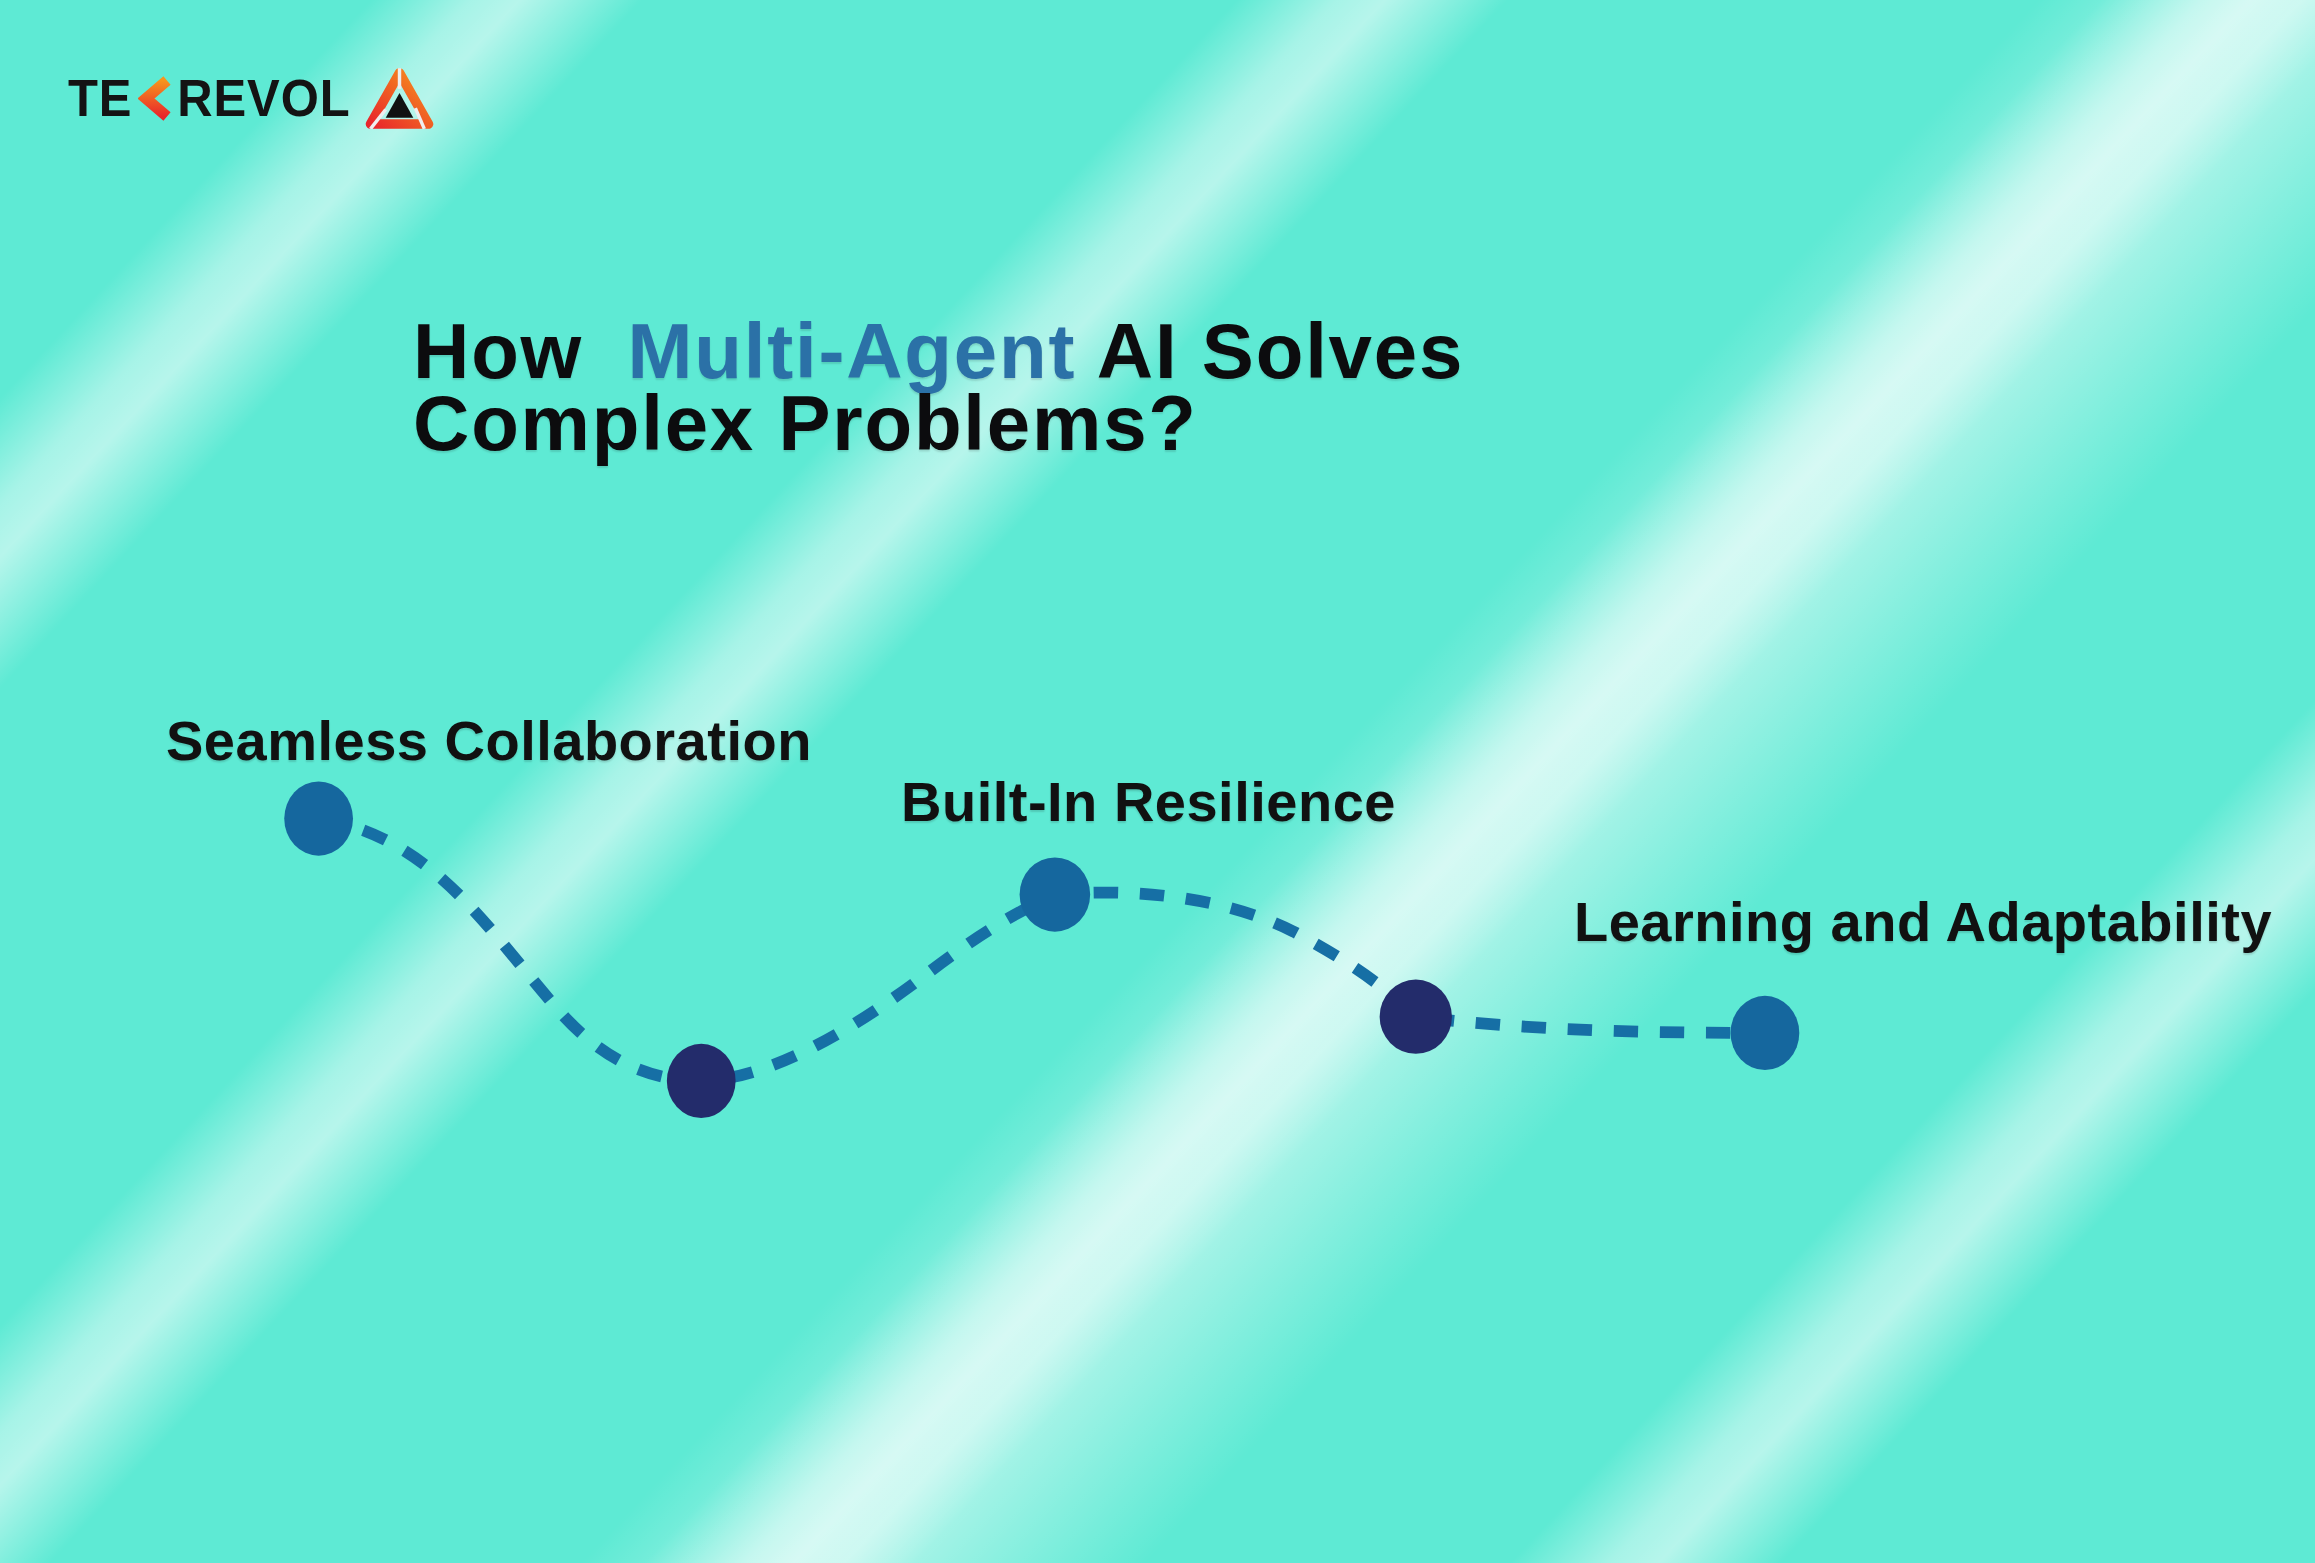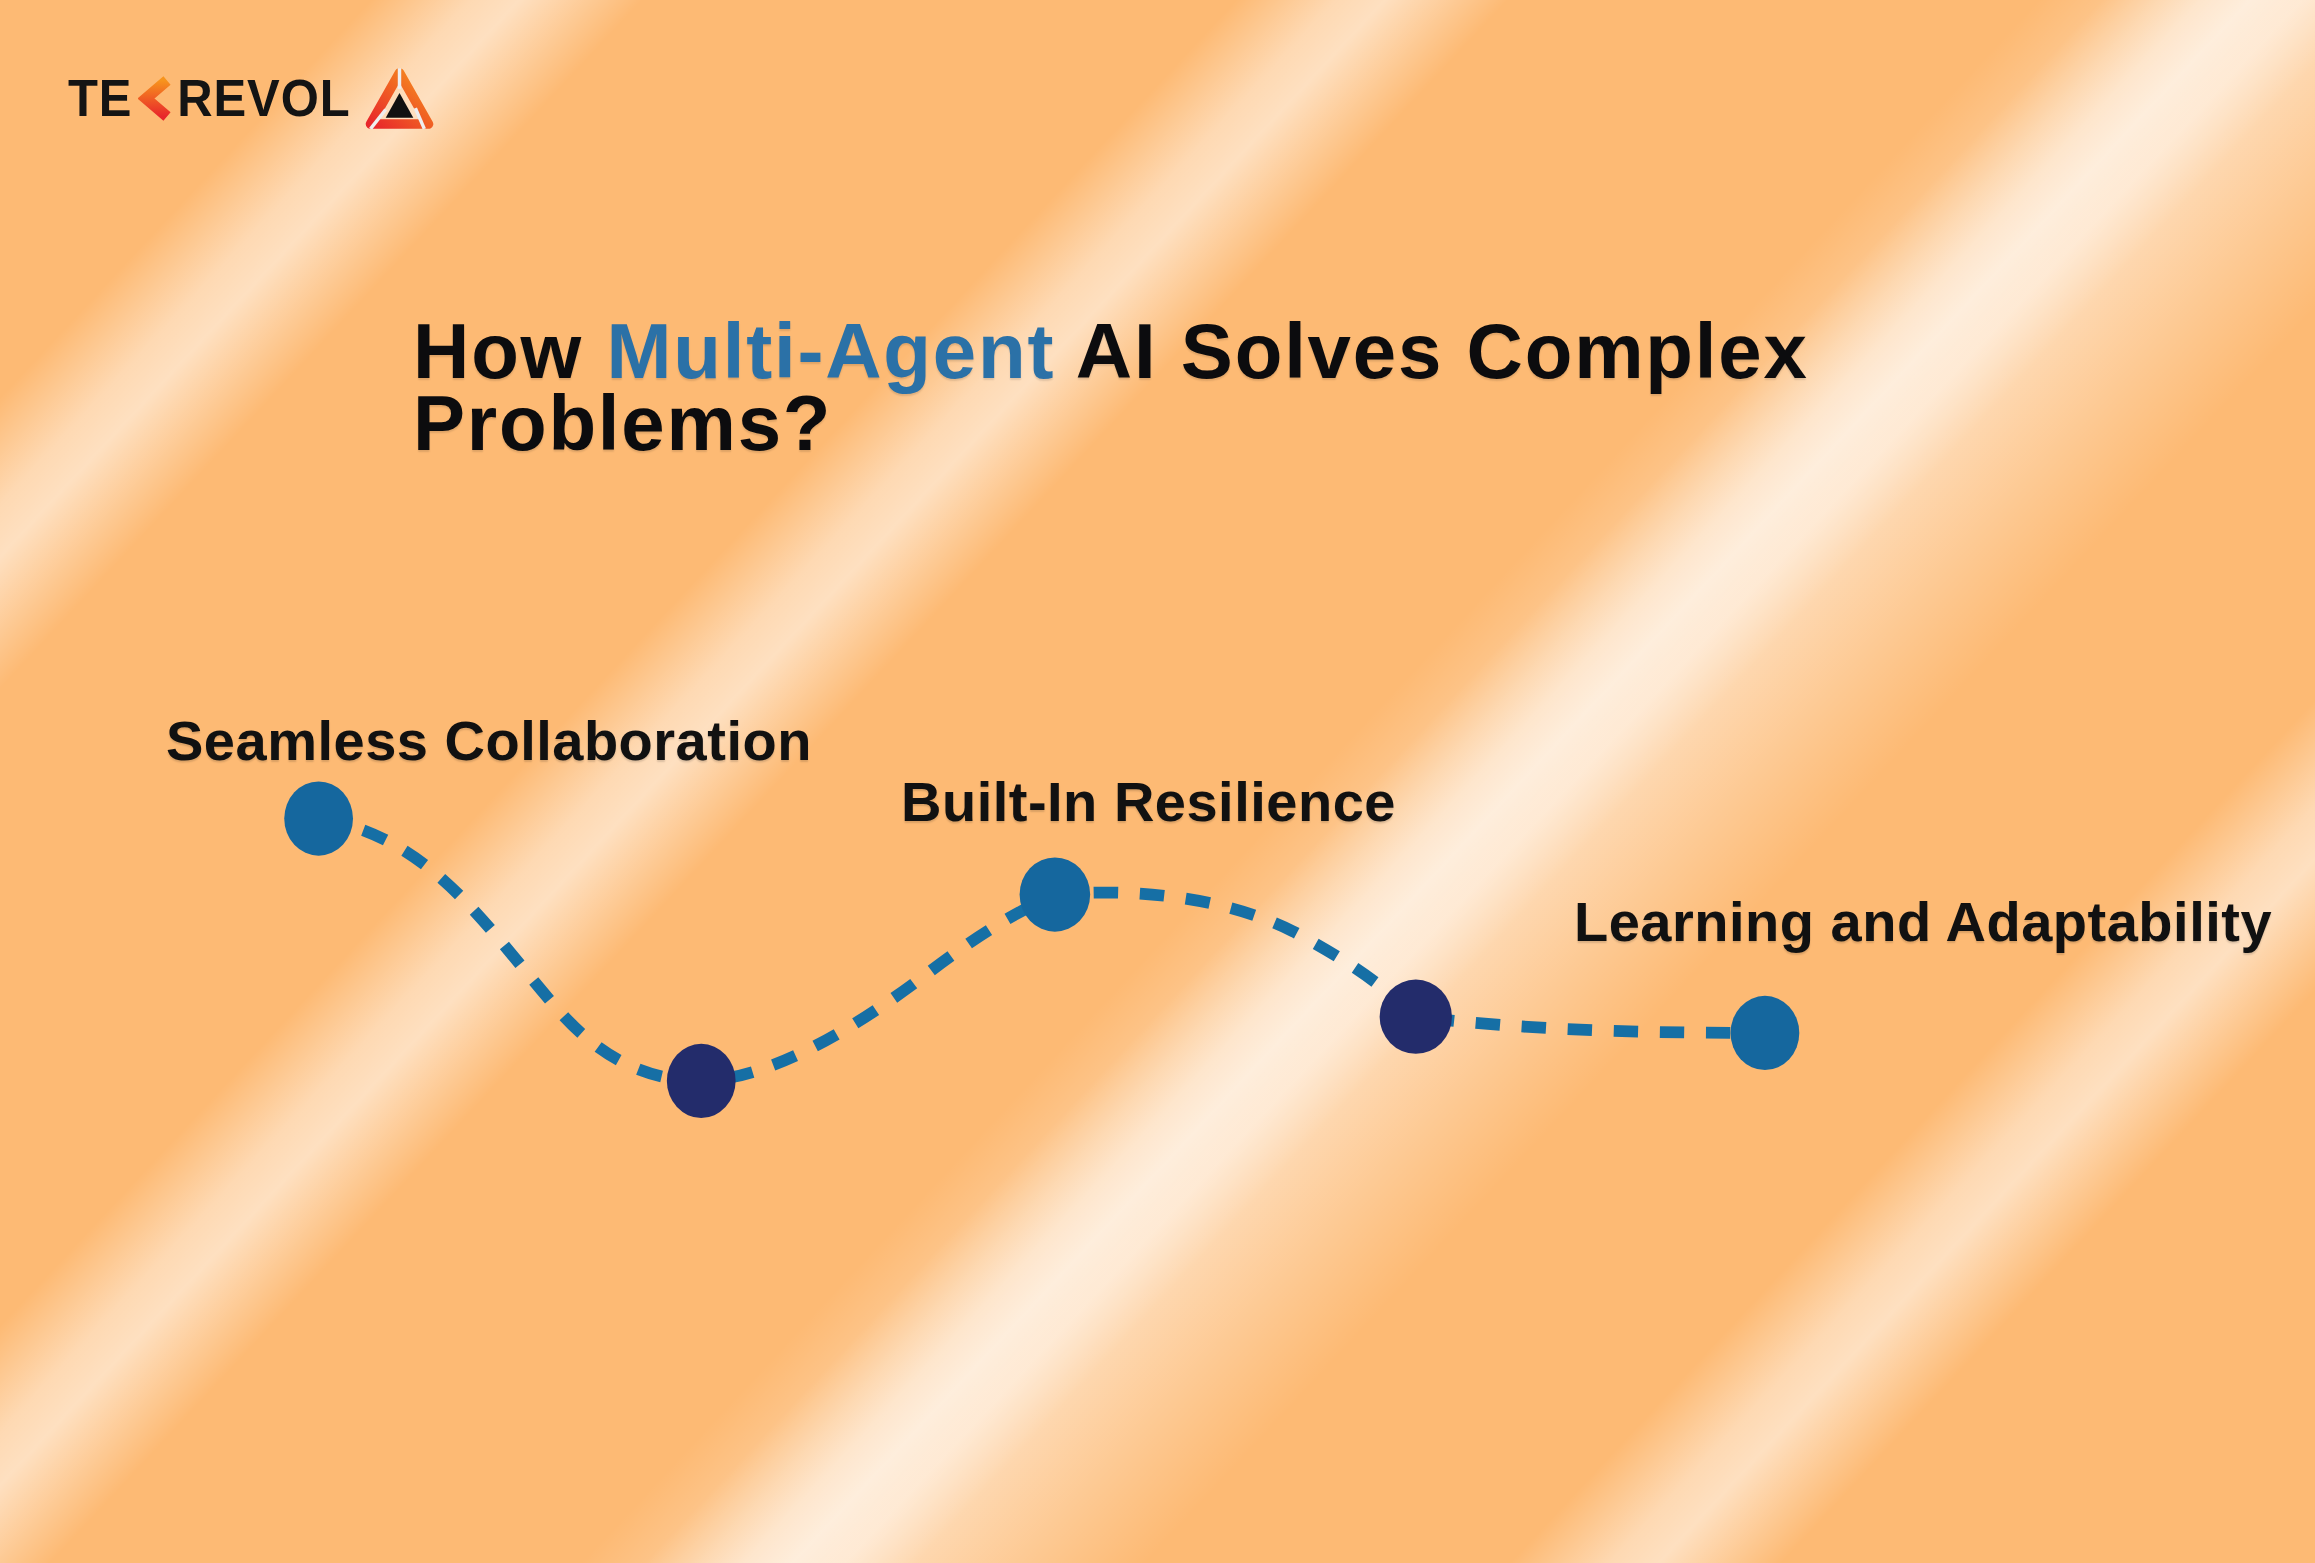--- a/index.html
+++ b/index.html
@@ -1,20 +1,20 @@
 <!DOCTYPE html>
 <html style="font-size:14.5px"><head>
 <meta charset="utf-8">
 <style>
   html,body{margin:0;padding:0;overflow:hidden;}
   body{font-family:"Liberation Sans", sans-serif;}
   #canvas{
     position:relative;
     width:2316px;height:1563px;
-    background:#fdba74;
+    background:#5eead4;
     overflow:hidden;
   }
   
   #canvas::before{
     content:"";
     position:absolute;inset:0;
     background:
       linear-gradient(133deg, rgba(255,255,255,0) 54%, rgba(255,255,255,.55) 61%, rgba(255,255,255,0) 69%),
       repeating-linear-gradient(133deg,
         rgba(255,255,255,0) 0px,  rgba(255,255,255,0) 271px,
@@ -37,21 +37,21 @@
   .logo .mark{margin-left:9px;}
   
   .title{
     position:absolute;left:413px;top:264px;
     max-width:1411px;
     font-size:78px;font-weight:bold;
     letter-spacing:1.8px;line-height:.92;
     color:#0c0c0e;
     text-shadow:0 1.8px 1.8px rgba(0,0,0,.12);
   }
-  .title .hl{ color:#2b71a7; }
+  .title .hl{ color:#2b71a7;margin-left:21px; }
   
   .diagram-svg{position:absolute;left:0;top:0;width:2316px;height:1563px;}
   .node-label{
     position:absolute;
     font-size:56px;font-weight:bold;color:#111;
     letter-spacing:0.5px;line-height:1.4;
     text-shadow:0 1.8px 1.8px rgba(0,0,0,.14);
     white-space:nowrap;
   }
   .node-label.wrap{white-space:normal;width:326px;}

